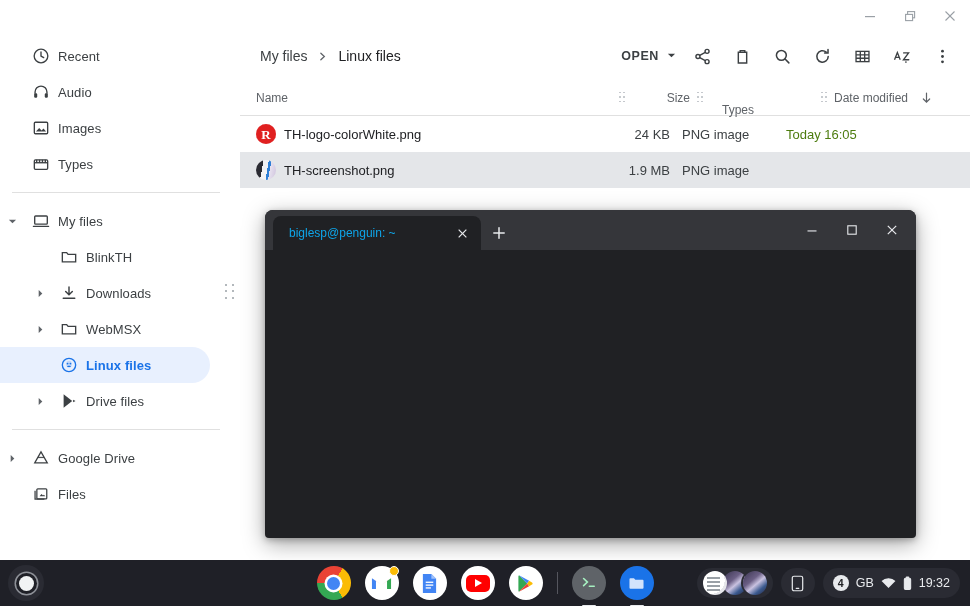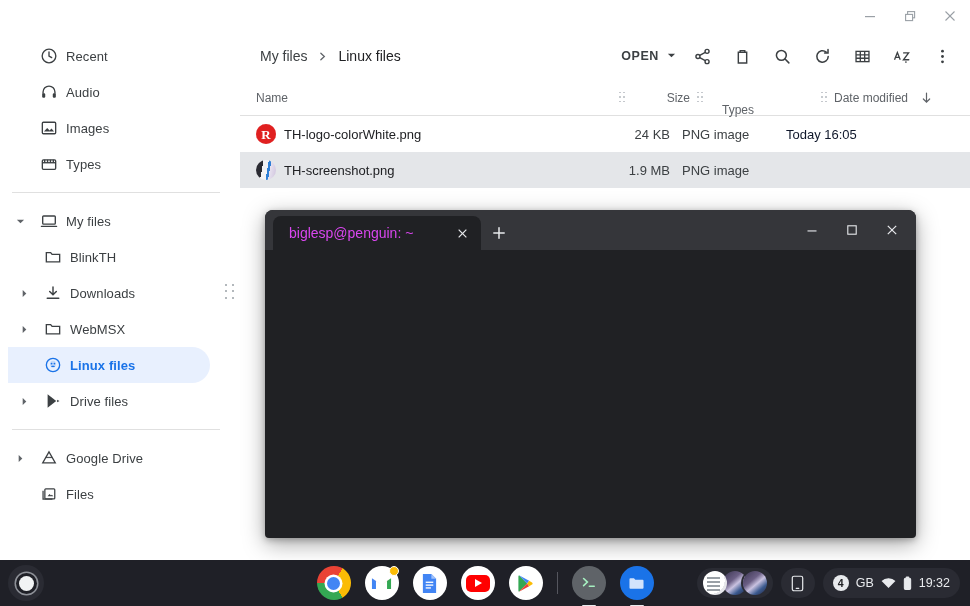--- a/index.html
+++ b/index.html
@@ -26,39 +26,39 @@
   }
   .wc-btn svg { display: block; }
 
   
   .sidebar {
     position: absolute; left: 0; top: 32px; width: 220px; height: 528px;
     background: #ffffff; padding-top: 6px;
   }
   .nav-item {
     display: flex; align-items: center; height: 36px;
-    margin: 0 10px 0 8px; border-radius: 0 18px 18px 0;
+    margin: 0 10px 0 0; border-radius: 0 18px 18px 0;
     padding-left: 0px; cursor: default; position: relative;
   }
   .nav-item .twisty {
     width: 24px; min-width: 24px; display: flex; align-items: center; justify-content: center;
     color: #5f6368;
   }
   .nav-item .nav-ico {
     width: 34px; min-width: 34px; display: flex; align-items: center; justify-content: center;
     color: #3c4043;
   }
   .nav-item .nav-label {
     font-size: 13px; color: #3c4043; letter-spacing: .1px; white-space: nowrap;
   }
   .nav-item.selected { background: #e8f0fe; }
   .nav-item.selected .nav-label { color: #1a73e8; font-weight: bold; }
   .nav-item.selected .nav-ico { color: #1a73e8; }
   .nav-top .nav-ico { margin-left: 24px; }
-  .nav-indent-l1 { padding-left: 4px; }
+  .nav-indent-l1 { padding-left: 28px; }
   .nav-divider { height: 1px; background: #e0e0e0; margin: 10px 0 10px 12px; }
 
   
   .splitter {
     position: absolute; left: 220px; top: 32px; width: 20px; height: 528px;
   }
   .splitter-handle {
     position: absolute; left: 5px; top: 252px; width: 10px; height: 16px;
     display: grid; grid-template-columns: 1fr 1fr; grid-template-rows: 1fr 1fr 1fr;
     gap: 3px;
@@ -107,21 +107,21 @@
   
   .row {
     height: 36px; display: flex; align-items: center;
     padding-left: 16px; padding-right: 12px; font-size: 13px; color: #202124;
   }
   .row.selected { background: #e4e6e9; }
   .row-icon { width: 28px; min-width: 28px; display: flex; align-items: center; }
   .row-name { width: 328px; overflow: hidden; white-space: nowrap; }
   .row-size { width: 58px; text-align: right; color: #3c4043; }
   .row-types { width: 104px; padding-left: 12px; color: #3c4043; }
-  .row-date { flex: 1; color: #0f172a; padding-left: 12px; }
+  .row-date { flex: 1; color: #4d7c0f; padding-left: 12px; }
 
   
   .ic-thlogo {
     width: 20px; height: 20px; border-radius: 50%;
     background: #e02020; position: relative; overflow: hidden;
     display: flex; align-items: center; justify-content: center;
   }
   .ic-thlogo::before {
     content: ""; position: absolute; left: -3px; top: -3px; width: 26px; height: 26px;
     border-radius: 50%; border: 3px solid #e02020; box-sizing: border-box;
@@ -143,21 +143,21 @@
     overflow: hidden;
   }
   .term-tabbar {
     height: 40px; background: #35363a; display: flex; align-items: flex-end; position: relative;
   }
   .term-tab {
     margin-left: 8px; width: 208px; height: 34px; background: #202124;
     border-radius: 8px 8px 0 0; display: flex; align-items: center;
     padding: 0 8px 0 16px;
   }
-  .term-tab-title { flex: 1; color: #d946ef; font-size: 14px; white-space: nowrap; }
+  .term-tab-title { flex: 1; color: #0ea5e9; font-size: 12px; white-space: nowrap; }
   .term-tab-close {
     width: 22px; height: 22px; display: flex; align-items: center; justify-content: center;
     color: #e8eaed;
   }
   .term-newtab {
     width: 36px; height: 34px; display: flex; align-items: center; justify-content: center;
     color: #e8eaed;
   }
   .term-wc { position: absolute; right: 4px; top: 0; height: 40px; display: flex; align-items: center; }
   .term-wc .b {

